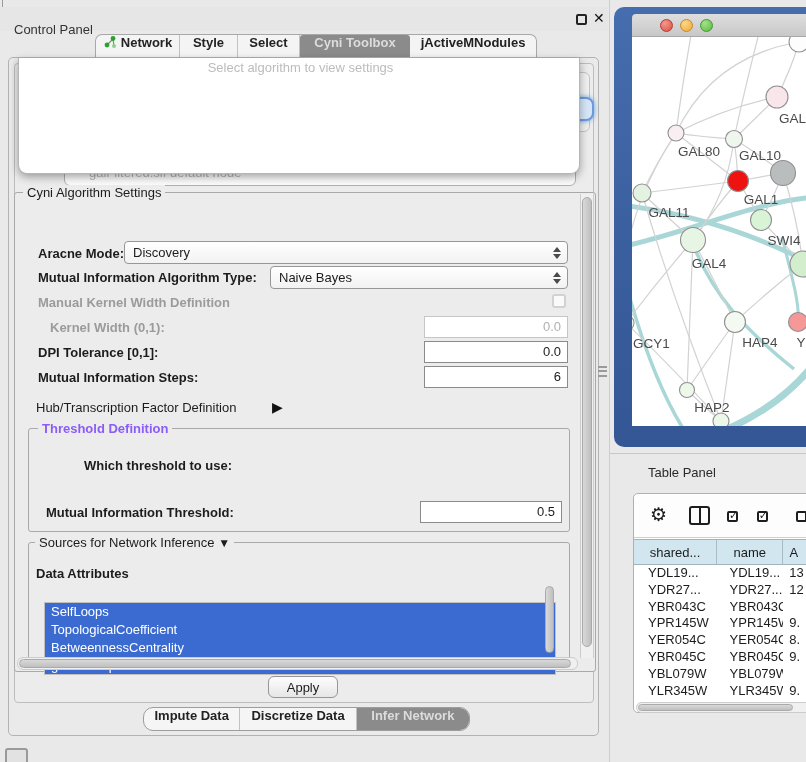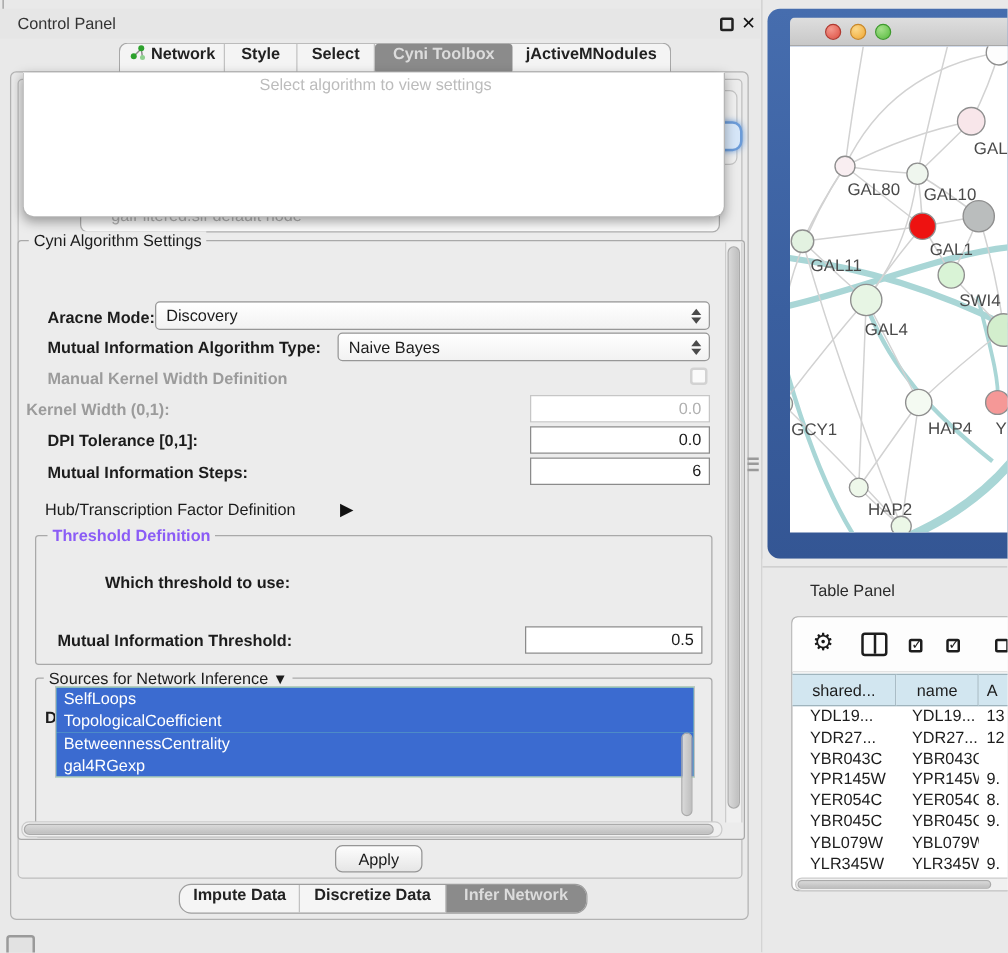--- a/index.html
+++ b/index.html
@@ -38,21 +38,21 @@
 svg text{font-family:"Liberation Sans","DejaVu Sans",sans-serif}
 </style>
 </head>
 <body>
 
 <div class="abs" style="left:0;top:0;width:608px;height:762px;background:#e9e9e9">
 
   <div class="abs" style="left:2px;top:0;width:1px;height:8px;background:#9a9a9a"></div>
 
   <div class="abs" style="left:0;top:7px;width:608px;height:24px;background:#e6e6e6">
-    <span class="abs" style="left:14px;top:4px;color:#333">Control Panel</span>
+    <span class="abs" style="left:14px;top:15px;color:#333">Control Panel</span>
     <span class="abs" style="left:576px;top:7px;width:11px;height:11px;border:2px solid #222;border-radius:2px"></span>
     <span class="abs" style="left:593px;top:3px;font-weight:bold;font-size:14px;color:#111">✕</span>
   </div>
 
   <div class="abs" style="left:95px;top:34px;width:442px;height:24px;background:#f4f4f4;border:1px solid #a8a8a8;border-bottom:none;border-radius:7px 7px 0 0;display:flex">
     <div class="tab" style="width:84px">
       <svg width="14" height="14" viewBox="0 0 14 14" style="margin-right:4px">
         <line x1="4" y1="10" x2="10" y2="4" stroke="#8a8a8a" stroke-width="1.2"></line>
         <line x1="10" y1="4" x2="11" y2="11" stroke="#8a8a8a" stroke-width="1.2"></line>
         <circle cx="4" cy="10" r="2.4" fill="#2da12d"></circle>
@@ -100,21 +100,21 @@
   <span class="abs b" style="left:38px;top:270px">Mutual Information Algorithm Type:</span>
   <div class="combo" style="left:270px;top:266px;width:298px;height:23px">
     <span>Naive Bayes</span>
     <span class="cbarrows">
         <span class="triu"></span>
         <span class="trid"></span>
       </span>
   </div>
   <span class="abs b dis" style="left:38px;top:295px">Manual Kernel Width Definition</span>
   <span class="abs" style="left:552px;top:294px;width:14px;height:14px;border:2px solid #d2d2d2;border-radius:3px;background:#fafafa"></span>
-  <span class="abs b dis" style="left:21px;top:320px">Kernel Width (0,1):</span>
+  <span class="abs b dis" style="left:50px;top:320px">Kernel Width (0,1):</span>
   <div class="field disabled" style="left:424px;top:316px;width:144px;height:22px"><span>0.0</span></div>
   <span class="abs b" style="left:38px;top:345px">DPI Tolerance [0,1]:</span>
   <div class="field" style="left:424px;top:341px;width:144px;height:22px"><span>0.0</span></div>
   <span class="abs b" style="left:38px;top:370px">Mutual Information Steps:</span>
   <div class="field" style="left:424px;top:366px;width:144px;height:22px"><span>6</span></div>
 
   <span class="abs" style="left:36px;top:400px">Hub/Transcription Factor Definition</span>
   <span class="abs" style="left:272px;top:399px;font-size:14px;color:#111">▶</span>
 
   <div class="groupbox" style="left:28px;top:428px;width:542px;height:104px">
@@ -124,21 +124,21 @@
   <span class="abs b" style="left:46px;top:505px">Mutual Information Threshold:</span>
   <div class="field" style="left:420px;top:501px;width:142px;height:22px"><span>0.5</span></div>
 
   <div class="groupbox" style="left:28px;top:542px;width:542px;height:128px">
     <span class="grouplbl" style="left:6px">
       <span>Sources for Network Inference</span>
       <span style="font-size:12px">▼</span>
     </span>
   </div>
   <span class="abs b" style="left:36px;top:566px">Data Attributes</span>
-  <div class="abs" style="left:44px;top:549px;width:512px;height:73px;background:#86efac;border:1px solid #c0c0c0;overflow:hidden">
+  <div class="abs" style="left:44px;top:602px;width:512px;height:73px;background:#14b8a6;border:1px solid #c0c0c0;overflow:hidden">
       <div class="attritem" style="background: rgb(59, 107, 208);">SelfLoops</div>
       <div class="attritem" style="background: rgb(59, 107, 208);">TopologicalCoefficient</div>
       <div class="attritem" style="background: rgb(59, 107, 208);">BetweennessCentrality</div>
       <div class="attritem" style="background: rgb(59, 107, 208);">gal4RGexp</div>
     </div>
   <div class="vthumb" style="left:545px;top:586px;width:9px;height:67px"></div>
 
   <div class="track" style="left:580px;top:194px;width:14px;height:464px;border-radius:0;border-top:none;border-bottom:none"></div>
   <div class="vthumb" style="left:582px;top:197px;width:10px;height:450px"></div>
   <div class="track" style="left:17px;top:657px;width:561px;height:13px"></div>

